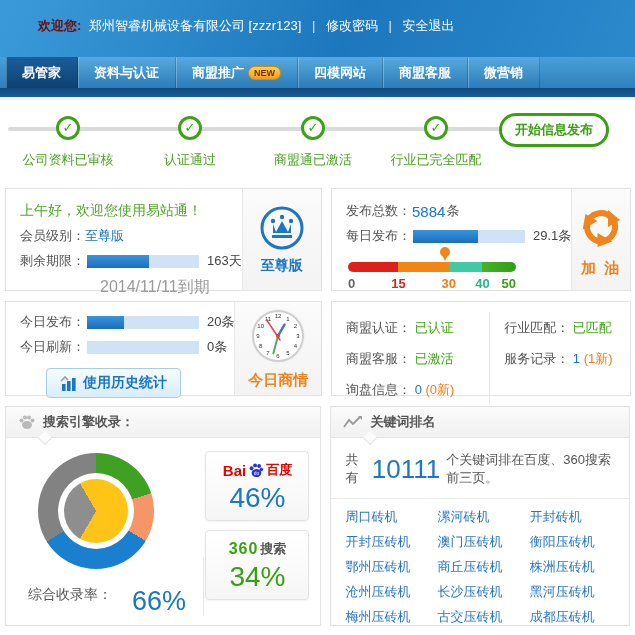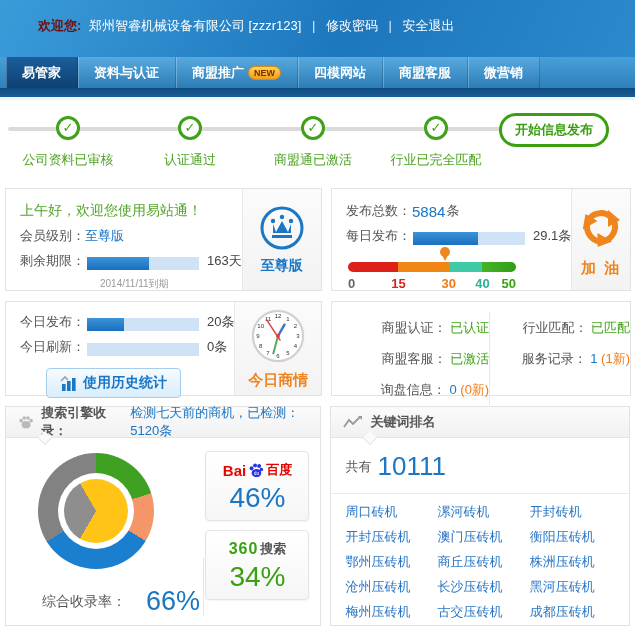--- a/index.html
+++ b/index.html
@@ -33,27 +33,27 @@
   .panels{padding:0 5px;}
   .row{display:flex;gap:9px;margin-bottom:10px;}
   .panel{border:1px solid #e2e2e2;background:#fff;box-sizing:border-box;}
   .p-left{width:317px;}.p-right{width:300px;}
   .h103{height:103px}.h95{height:95px}.h220{height:220px}
   .flexp{display:flex;}
   .main{flex:1;padding:9px 0 0 14px;}
   .side{border-left:1px solid #e8e8e8;background:linear-gradient(#fbfbfb,#f3f3f3);
         display:flex;flex-direction:column;align-items:center;justify-content:center;gap:6px;}
   .side-100{width:100px;}.side-84{width:84px;}
-  .line{font-size:13px;color:#555;margin:7px 0;display:flex;align-items:flex-end;white-space:nowrap;}
+  .line{font-size:13px;color:#555;margin:7px 0;display:flex;align-items:center;white-space:nowrap;}
   .greet{color:#52a529;font-size:14px;margin:4px 0 6px;}
   .blue{color:#1b76c4;}.green{color:#3fa515;}.orange{color:#f07b16;}
   .pbar{width:112px;height:13px;background:#cfe2f6;margin:0 8px 0 2px;}
   .pbar .fill{height:100%;background:linear-gradient(#3b93d9,#1a6fbe);}
   .val{font-size:13px;color:#444;}
-  .expire{color:#9a9a9a;font-size:10px;margin:1px 0 0 80px;}
+  .expire{color:#9a9a9a;font-size:16px;margin:1px 0 0 80px;}
   .num-blue{font-size:15px;color:#1b76c4;margin:0 1px;}
   .side-label-blue{color:#1b76c4;font-size:14px;font-weight:bold;cursor:pointer;}
   .side-label-orange{color:#f0841d;font-size:15px;font-weight:bold;letter-spacing:2px;cursor:pointer;}
   
   .gauge{position:relative;width:168px;margin:17px 0 0 2px;}
   .gbar{display:flex;height:10px;border-radius:5px;overflow:hidden;}
   .gseg1{width:30%;background:#dd2018;}.gseg2{width:30%;background:#ef8616;}
   .gseg3{width:20%;background:#3fc9a5;}.gseg4{width:20%;background:linear-gradient(90deg,#47b224,#2f9e18);}
   .pin{position:absolute;left:calc(58% - 5px);top:-15px;width:10px;height:10px;background:#f0841d;border-radius:50%;}
   .pin::after{content:"";position:absolute;left:2px;top:8px;border-left:3px solid transparent;
@@ -64,36 +64,36 @@
   .t30{left:60%;transform:translateX(-50%);color:#ef7c16;}
   .t40{left:80%;transform:translateX(-50%);color:#2bb292;}.t50{right:0;color:#3aa012;}
   
   .hist-btn{display:inline-flex;align-items:center;gap:6px;margin:5px 0 0 26px;padding:5px 13px;
        background:linear-gradient(#f6fbff,#d9edfb);border:1px solid #a6cde9;border-radius:4px;
        color:#1b76c4;font-size:14px;font-weight:bold;cursor:pointer;}
   
   .statusp{display:flex;padding:10px 0 0 14px;}
   .scol{width:148px;}
   .scol2{border-left:1px solid #e8e8e8;padding-left:14px;width:130px;}
-  .srow{font-size:13px;color:#555;line-height:31px;white-space:nowrap;text-align:right;}
+  .srow{font-size:13px;color:#555;line-height:31px;white-space:nowrap;}
   
   .phead{height:30px;background:linear-gradient(#fbfbfb,#f1f1f1);border-bottom:1px solid #e4e4e4;
        display:flex;align-items:center;padding-left:12px;gap:7px;font-size:13px;position:relative;}
   .phead .t{color:#555;font-weight:bold;}
   .phead .sub{color:#1b76c4;}
   .notch{position:absolute;left:34px;bottom:-6px;width:9px;height:9px;background:#fbfbfb;
        border-left:1px solid #e4e4e4;border-bottom:1px solid #e4e4e4;transform:rotate(-45deg);}
   
   .seobody{position:relative;height:188px;}
   .donut{position:absolute;left:32px;top:15px;width:116px;height:116px;border-radius:50%;
        background:conic-gradient(#3fa122 0deg 72deg,#f49668 72deg 121deg,#1b7fd0 121deg 238deg,#828282 238deg 360deg);}
   .donut::before{content:"";position:absolute;inset:20px;background:#fff;border-radius:50%;}
   .donut .inner{position:absolute;inset:26px;border-radius:50%;
        background:conic-gradient(#ffc416 0deg 210deg,#8e8e8e 210deg 330deg,#ffc416 330deg 360deg);}
-  .rate{position:absolute;left:36px;top:148px;display:flex;align-items:center;font-size:14px;color:#555;}
+  .rate{position:absolute;left:22px;top:148px;display:flex;font-size:14px;color:#555;}
   .rate b{font-size:27px;color:#1b76c4;font-weight:normal;margin-left:20px;}
   .vdiv{position:absolute;left:197px;top:120px;height:58px;width:1px;background:#e6e6e6;}
   .cards{position:absolute;right:11px;top:13px;width:104px;}
   .card{border:1px solid #e4e4e4;border-radius:4px;background:linear-gradient(#ffffff,#f6f6f6);
        text-align:center;padding:9px 0 6px;margin-bottom:9px;box-shadow:0 1px 2px rgba(0,0,0,.05);}
   .logo-line{display:flex;align-items:center;justify-content:center;gap:2px;}
   .bai{color:#e10600;font-weight:bold;font-size:15px;}
   .baicn{color:#e10600;font-weight:bold;font-size:13px;}
   .so360{color:#3aa012;font-weight:bold;font-size:16px;letter-spacing:1px;}
   .so360cn{color:#555;font-size:13px;font-weight:bold;}
@@ -324,21 +324,20 @@
     <div class="panel p-left h220">
       <div class="phead">
         <svg width="18" height="16" viewBox="0 0 18 16">
           <ellipse cx="9" cy="11" rx="5" ry="4" fill="#b9b9b9"></ellipse>
           <circle cx="3.5" cy="6.5" r="2" fill="#b9b9b9"></circle>
           <circle cx="7" cy="3.5" r="2" fill="#b9b9b9"></circle>
           <circle cx="11" cy="3.5" r="2" fill="#b9b9b9"></circle>
           <circle cx="14.5" cy="6.5" r="2" fill="#b9b9b9"></circle>
         </svg>
         <span class="t">搜索引擎收录：</span>
-        <span class="sub">检测七天前的商机，已检测：5120条</span>
         <span class="notch"></span>
       </div>
       <div class="seobody">
         <div class="donut">
           <div class="inner"></div>
         </div>
         <div class="rate">
           <span>综合收录率：</span>
           <b>66%</b>
         </div>
@@ -375,20 +374,21 @@
         <svg width="20" height="14" viewBox="0 0 20 14">
           <polyline points="1,12 6,5 10,9 17,2" stroke="#9a9a9a" stroke-width="1.8" fill="none"></polyline>
           <polygon points="15,1 19,1 19,5" fill="#9a9a9a"></polygon>
         </svg>
         <span class="t">关键词排名</span>
         <span class="notch"></span>
       </div>
       <div class="summary">
         <span>共有</span>
         <b>10111</b>
+        <span>个关键词排在百度、360搜索前三页。</span>
       </div>
       <div class="kgrid">
         <span class="kw">周口砖机</span>
         <span class="kw">漯河砖机</span>
         <span class="kw">开封砖机</span>
         <span class="kw">开封压砖机</span>
         <span class="kw">澳门压砖机</span>
         <span class="kw">衡阳压砖机</span>
         <span class="kw">鄂州压砖机</span>
         <span class="kw">商丘压砖机</span>

